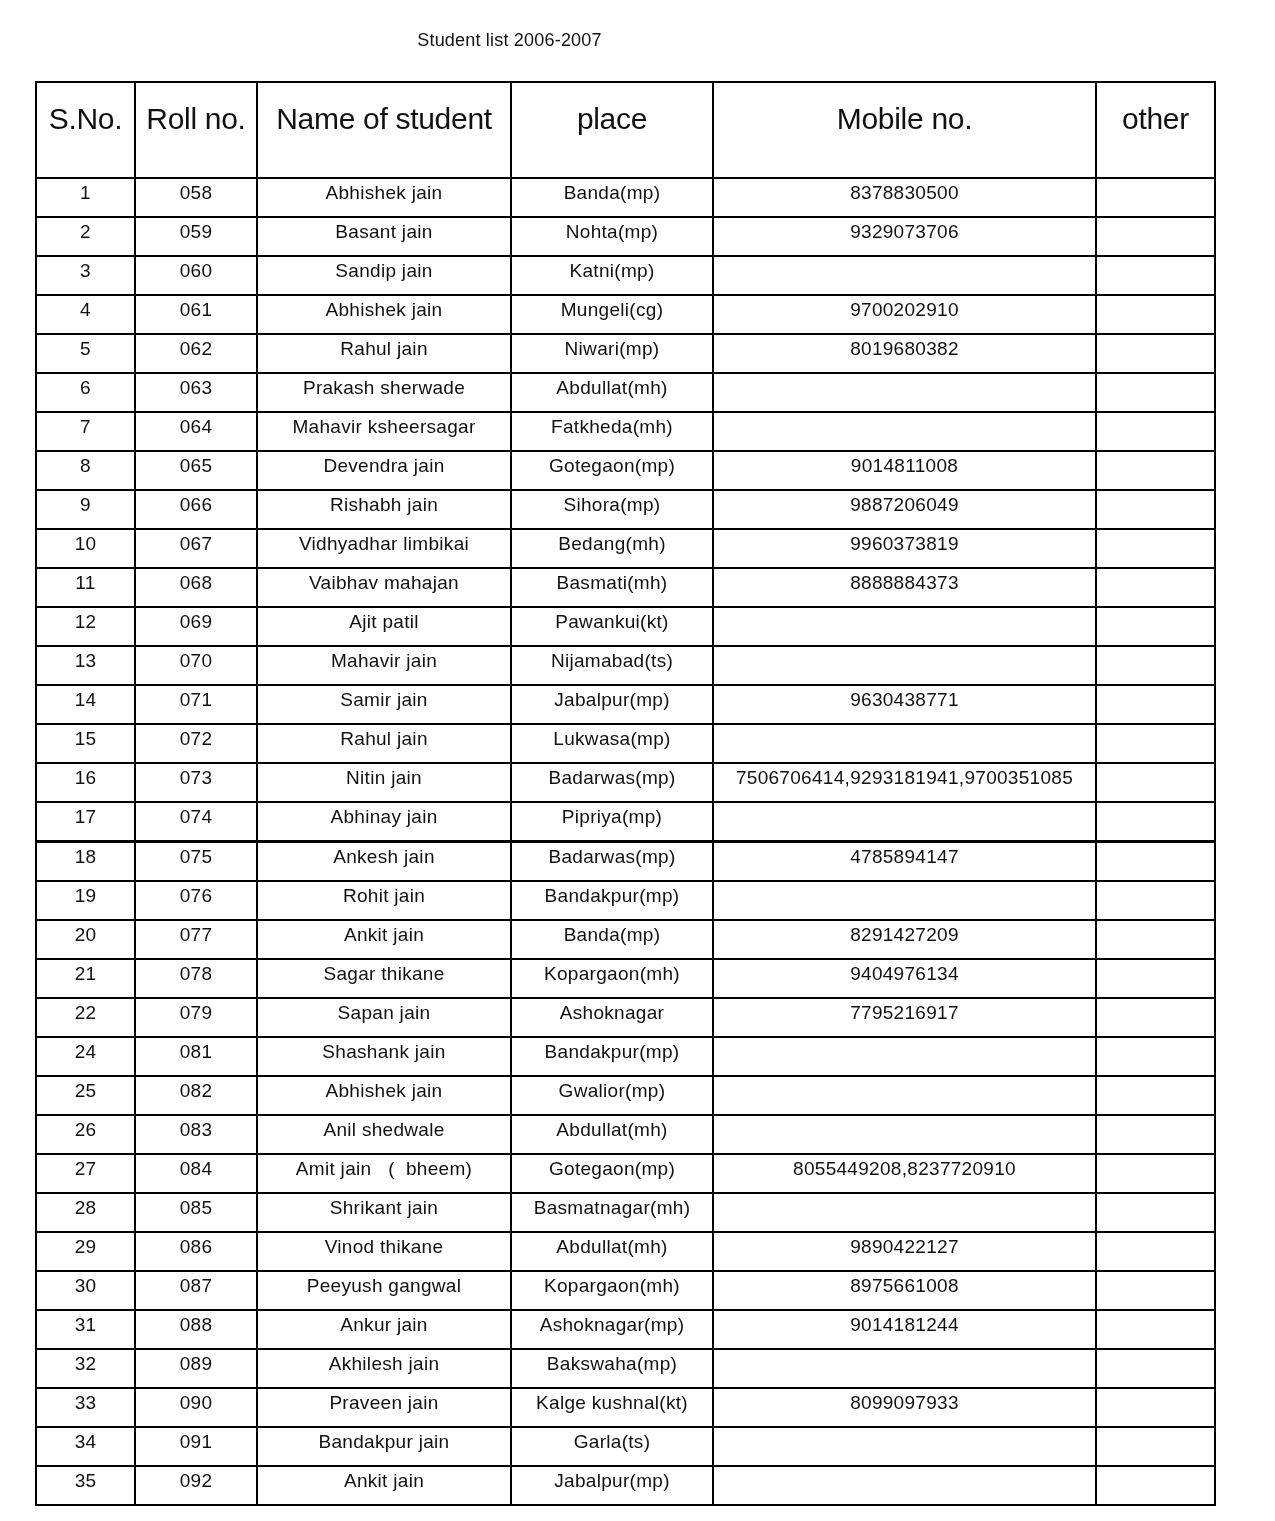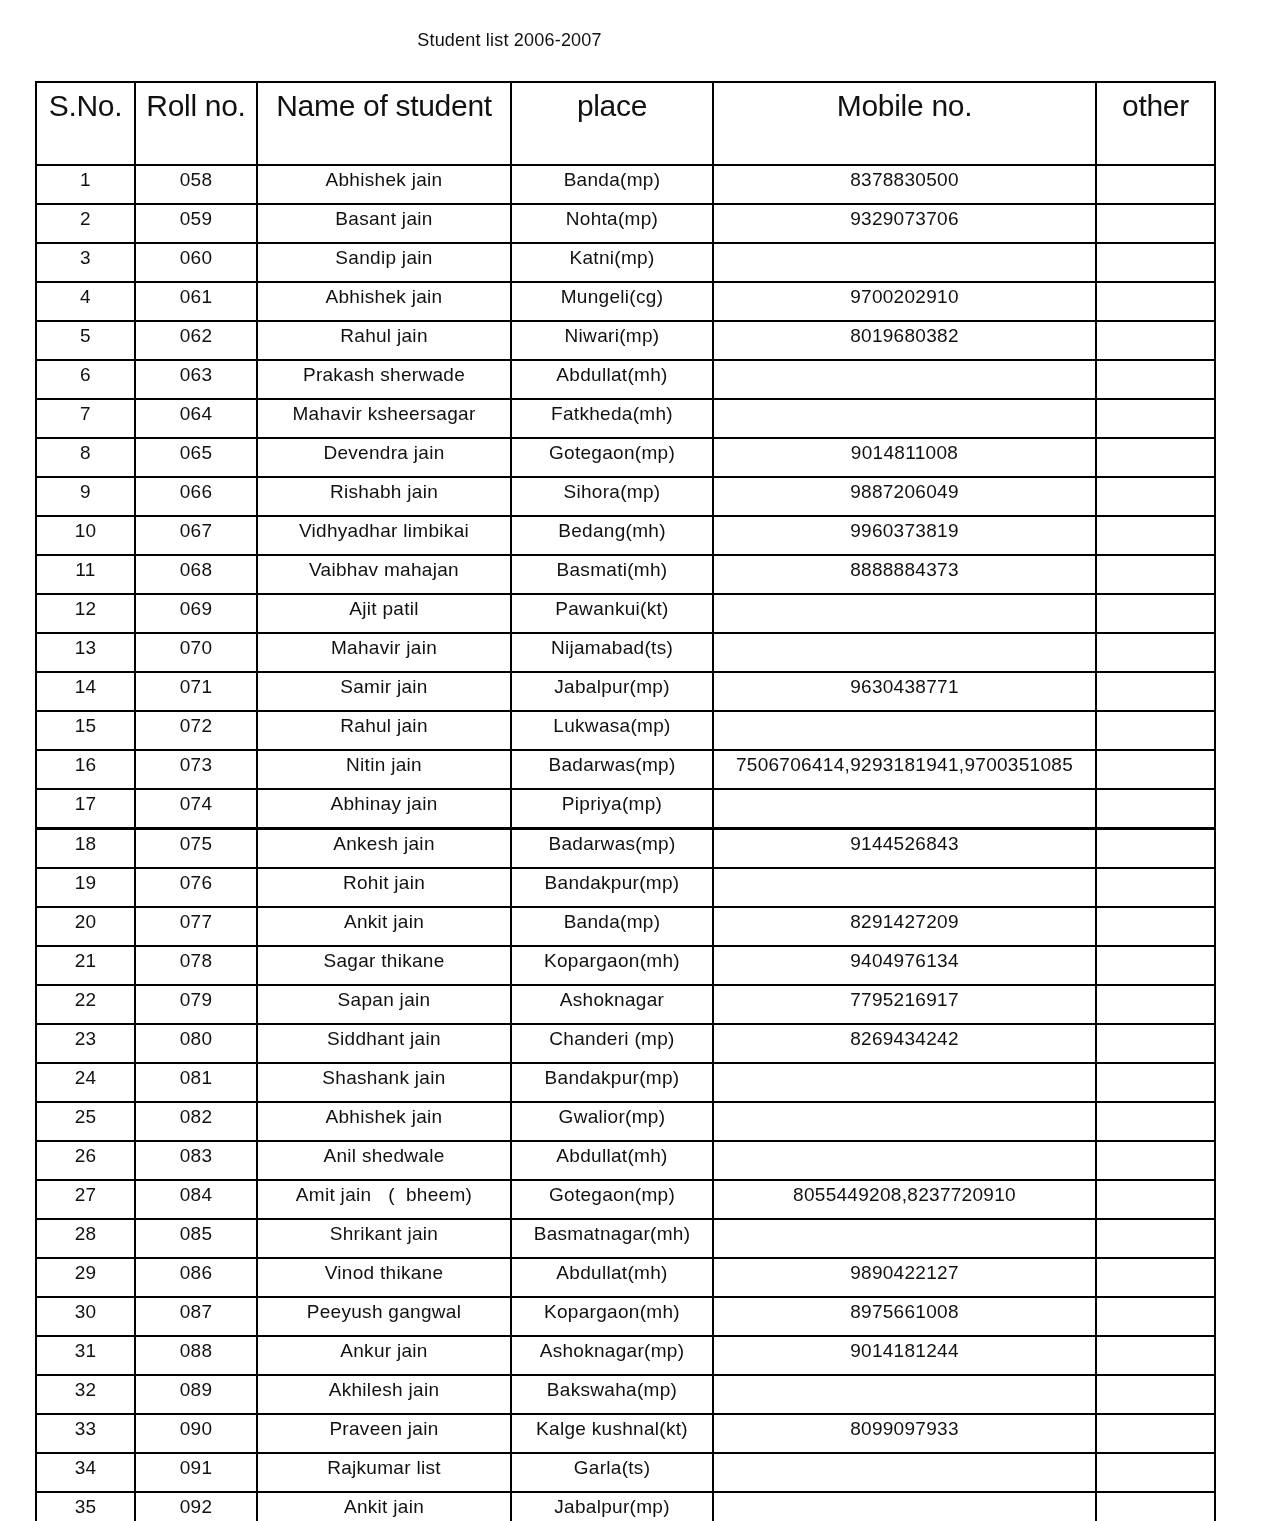--- a/index.html
+++ b/index.html
@@ -38,21 +38,21 @@
       padding: 0;
       overflow: hidden;
       white-space: nowrap;
     }
     .student-table th {
       height: 79px;
       font-weight: normal;
       font-size: 30px;
       line-height: 41px;
       vertical-align: top;
-      padding-top: 2px;
+      padding-top: 15px;
       letter-spacing: -0.3px;
     }
     .student-table td {
       height: 34px;
       font-size: 19px;
       vertical-align: top;
       padding-top: 3px;
       line-height: 22px;
       letter-spacing: 0.3px;
     }
@@ -225,21 +225,21 @@
         <td style="white-space: pre;">Abhinay jain</td>
         <td>Pipriya(mp)</td>
         <td></td>
         <td></td>
       </tr>
       <tr class="thick-top">
         <td>18</td>
         <td>075</td>
         <td style="white-space: pre;">Ankesh jain</td>
         <td>Badarwas(mp)</td>
-        <td>9144526843</td>
+        <td>4785894147</td>
         <td></td>
       </tr>
       <tr>
         <td>19</td>
         <td>076</td>
         <td style="white-space: pre;">Rohit jain</td>
         <td>Bandakpur(mp)</td>
         <td></td>
         <td></td>
       </tr>
@@ -261,28 +261,20 @@
       </tr>
       <tr>
         <td>22</td>
         <td>079</td>
         <td style="white-space: pre;">Sapan jain</td>
         <td>Ashoknagar</td>
         <td>7795216917</td>
         <td></td>
       </tr>
       <tr>
-        <td>23</td>
-        <td>080</td>
-        <td style="white-space: pre;">Siddhant jain</td>
-        <td>Chanderi (mp)</td>
-        <td>8269434242</td>
-        <td></td>
-      </tr>
-      <tr>
         <td>24</td>
         <td>081</td>
         <td style="white-space: pre;">Shashank jain</td>
         <td>Bandakpur(mp)</td>
         <td></td>
         <td></td>
       </tr>
       <tr>
         <td>25</td>
         <td>082</td>
@@ -351,21 +343,21 @@
         <td>33</td>
         <td>090</td>
         <td style="white-space: pre; border-radius: 14px;">Praveen jain</td>
         <td>Kalge kushnal(kt)</td>
         <td>8099097933</td>
         <td></td>
       </tr>
       <tr>
         <td>34</td>
         <td>091</td>
-        <td style="white-space: pre;">Rajkumar list</td>
+        <td style="white-space: pre;">Bandakpur jain</td>
         <td>Garla(ts)</td>
         <td></td>
         <td></td>
       </tr>
       <tr>
         <td>35</td>
         <td>092</td>
         <td style="white-space: pre;">Ankit jain</td>
         <td>Jabalpur(mp)</td>
         <td></td>

